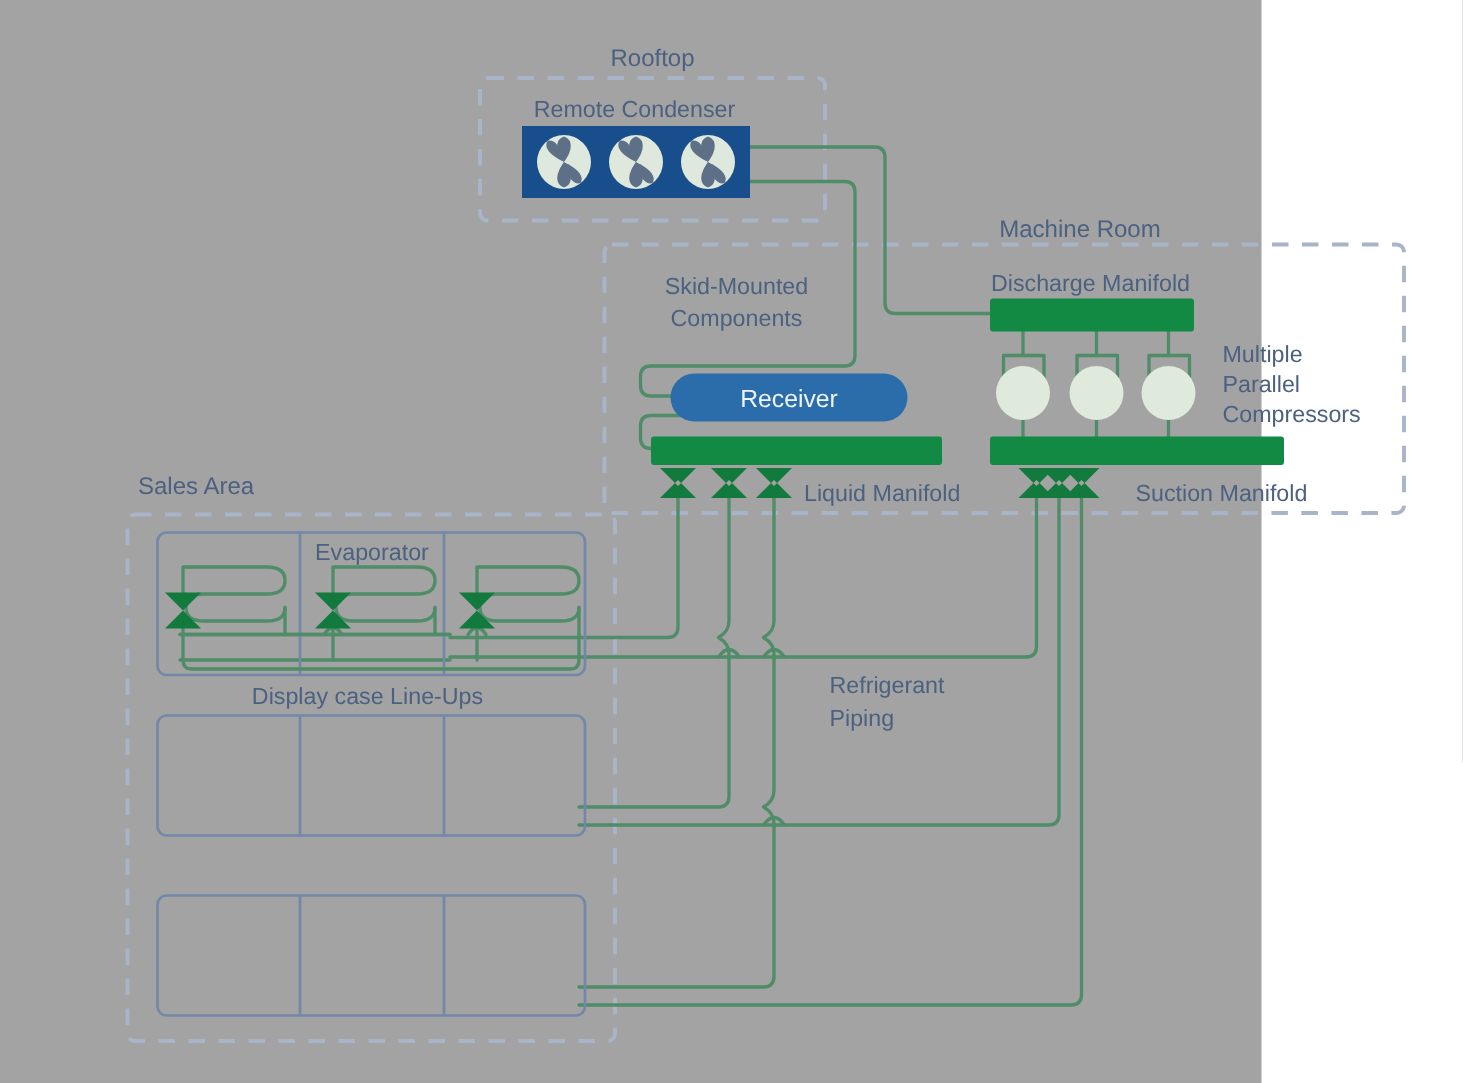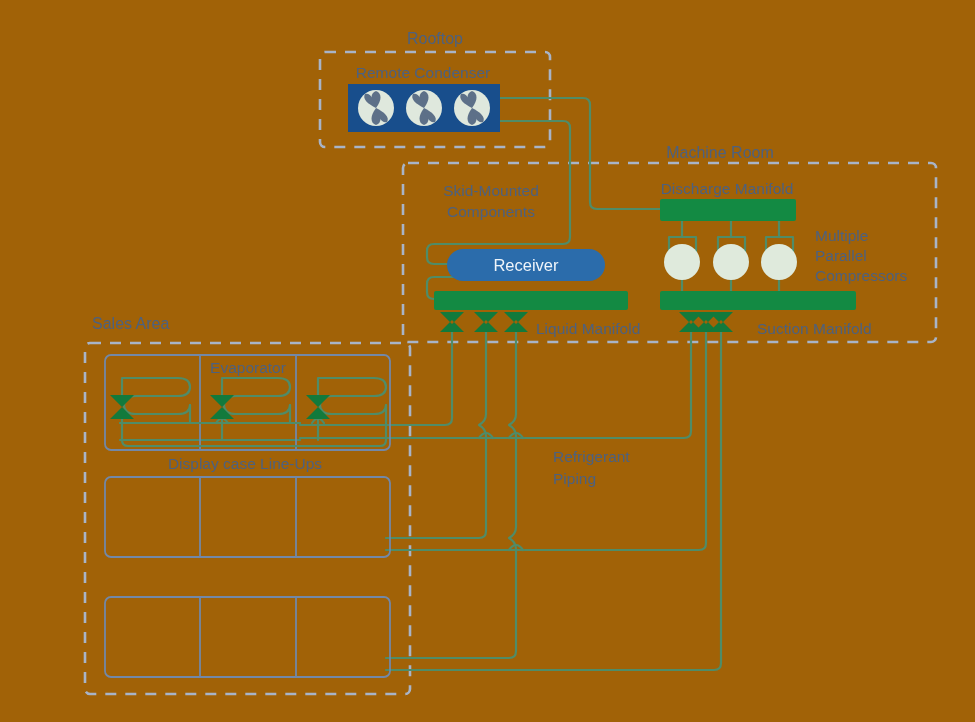--- a/index.html
+++ b/index.html
@@ -1,18 +1,18 @@
 <!DOCTYPE html>
 <html><head>
 <meta charset="utf-8">
 <style>
   html,body{margin:0;padding:0;background:#ffffff;}
   body{width:975px;height:722px;overflow:hidden;
        font-family:"Liberation Sans","DejaVu Sans",sans-serif;}
-  #stage{position:relative;width:975px;height:722px;background:#a16207;}
+  #stage{position:relative;width:841px;height:722px;background:#a3a3a3;}
   svg{display:block;}
   .lbl{font-family:"Liberation Sans","DejaVu Sans",sans-serif;
        font-size:15.5px;fill:#4c6180;font-weight:400;}
   .lbl-lg{font-size:16px;}
   .lbl-white{fill:#eef4fa;font-size:16.5px;}
 </style>
 </head>
 <body>
 
 <div id="stage">

